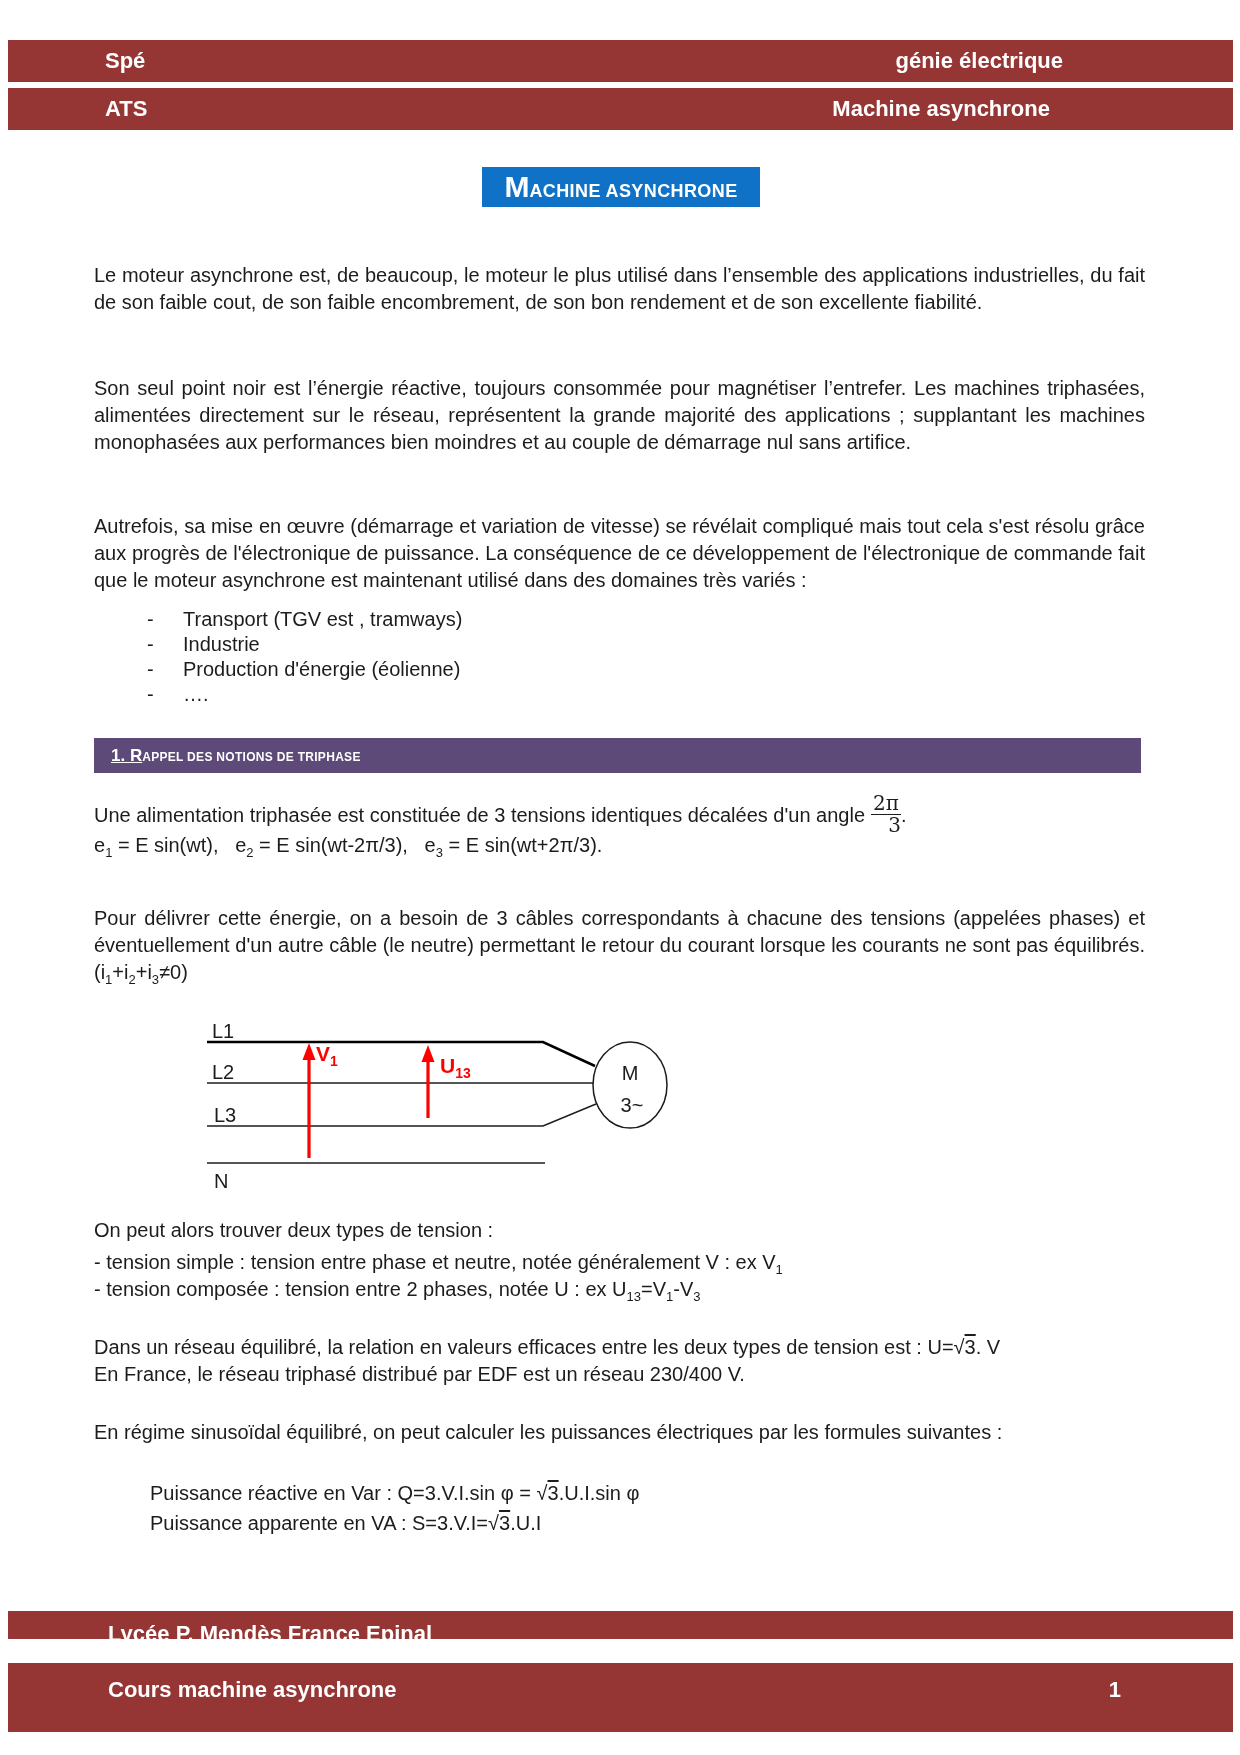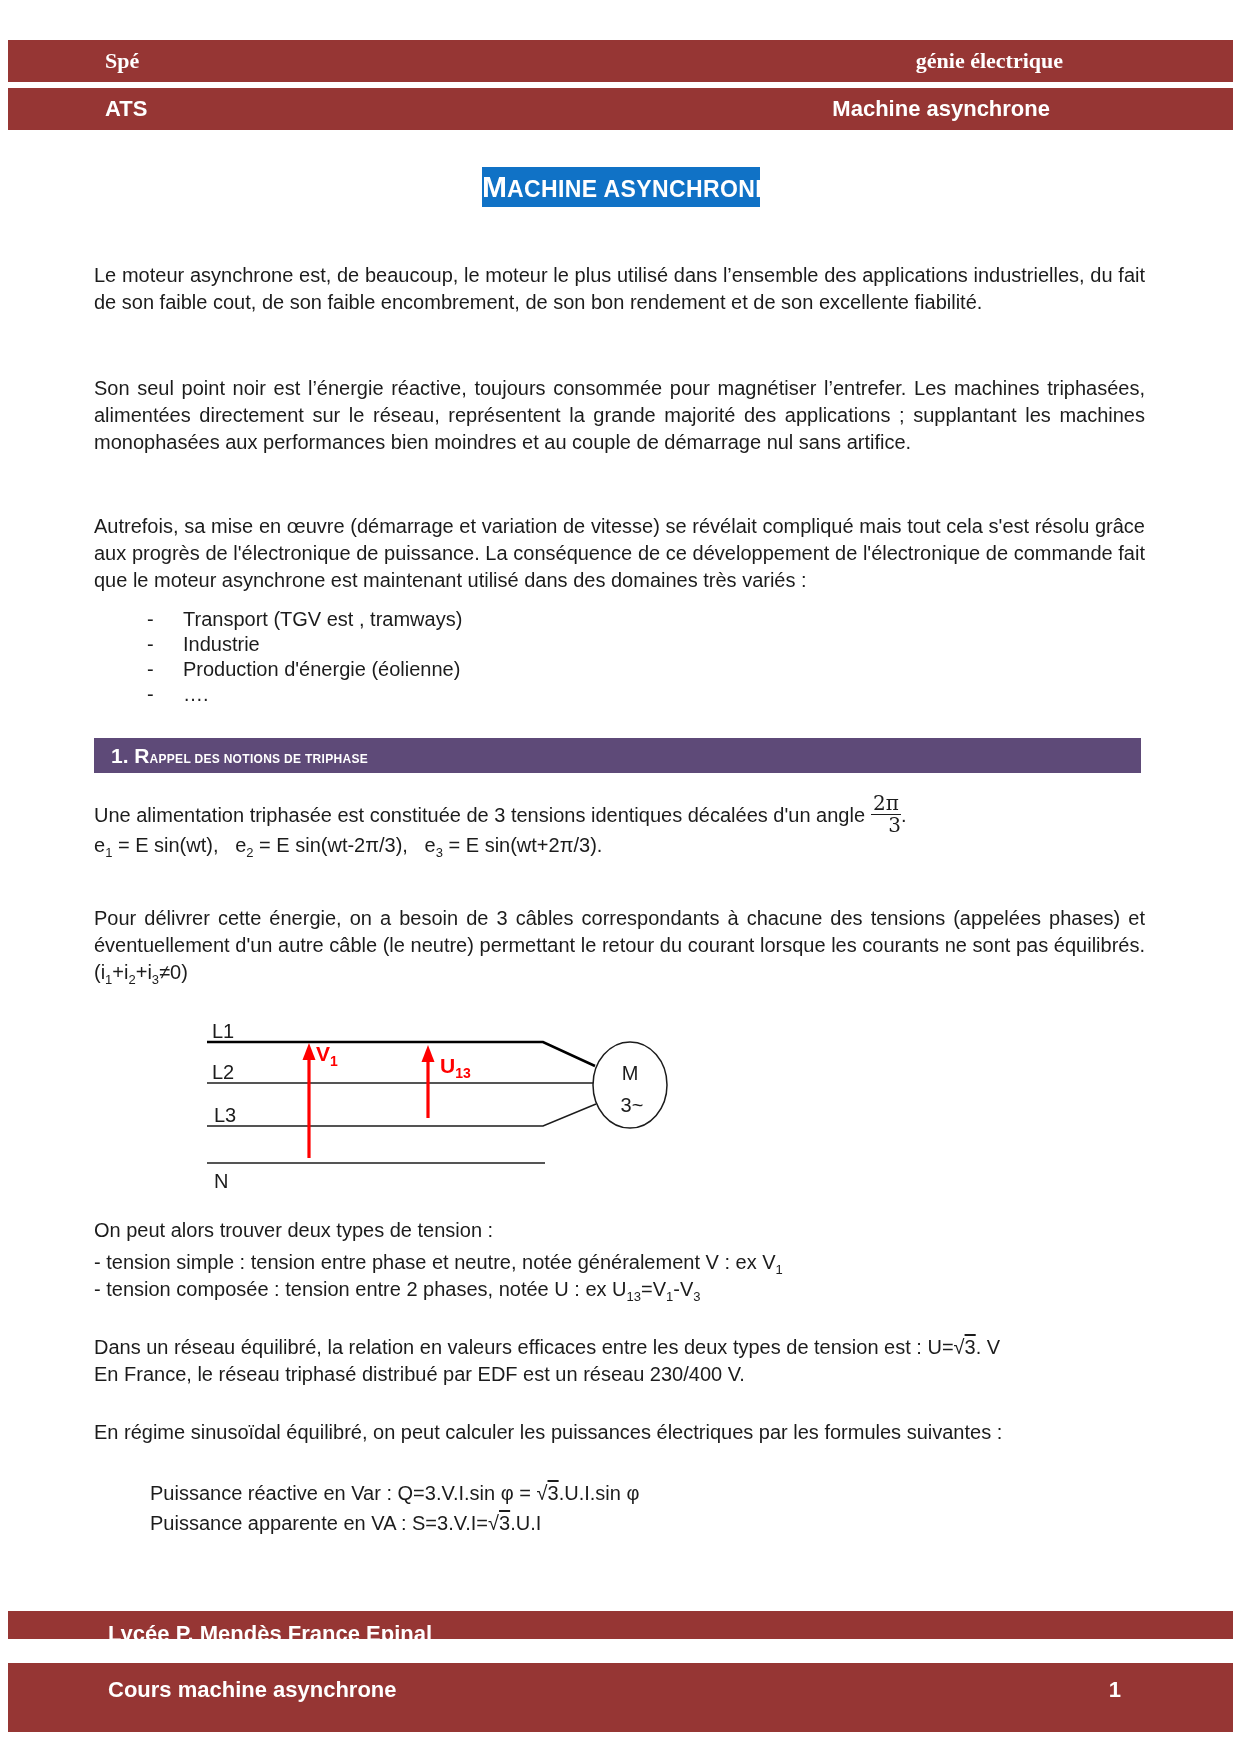--- a/index.html
+++ b/index.html
@@ -3,39 +3,39 @@
 <meta charset="utf-8">
 <style>
   html,body{margin:0;padding:0;background:#fff;}
   .page{position:relative;width:1240px;height:1755px;background:#fff;
         font-family:"Liberation Sans",sans-serif;color:#1c1c1c;overflow:hidden;}
 
   
   .bar{position:absolute;left:8px;width:1225px;background:#963634;color:#fff;
        font-weight:bold;font-size:22px;display:flex;justify-content:space-between;
        box-sizing:border-box;}
-  #hbar1{top:40px;height:42px;line-height:42px;padding-left:97px;font-family:Liberation Serif, serif;}
+  #hbar1{top:40px;height:42px;line-height:42px;padding-left:97px;}
   #hbar1 .rt-cell{margin-right:170px;}
   #hbar2{top:88px;height:42px;line-height:42px;padding-left:97px;}
   #hbar2 .rt-cell{margin-right:183px;}
   #fbar1{top:1611px;height:28px;line-height:46px;padding-left:100px;}
   #fbar2{top:1663px;height:69px;line-height:54px;padding-left:100px;padding-right:112px;}
 
   
   #title{position:absolute;top:167px;left:482px;width:278px;height:40px;
          background:#1072C6;color:#fff;font-weight:bold;text-align:center;
          line-height:40px;white-space:nowrap;}
   #title .t-lead{font-size:30px;}
-  #title .t-rest{font-size:23px;letter-spacing:.4px;}
+  #title .t-rest{font-size:18px;letter-spacing:.4px;}
 
   
   #sec1{position:absolute;left:94px;top:738px;width:1047px;height:35px;
         background:#5E4A78;color:#fff;font-weight:bold;line-height:35px;
         padding-left:17px;box-sizing:border-box;white-space:nowrap;}
-  #sec1 .s-lead{font-size:21px;}
+  #sec1 .s-lead{font-size:17px;text-decoration:underline;}
   #sec1 .s-rest{font-size:12px;letter-spacing:.3px;}
 
   
   .para{position:absolute;left:94px;width:1051px;font-size:20px;line-height:27px;
         text-align:justify;}
   .line{position:absolute;left:94px;font-size:20px;line-height:27px;white-space:nowrap;}
   #p1{top:242px;}  #p2{top:355px;}  #p3{top:493px;}  #pcables{top:885px;}
   #angle{top:793px;line-height:30px;}
   #eline{top:832px;}
   #t0{top:1217px;} #t1{top:1249px;} #t2{top:1276px;}

